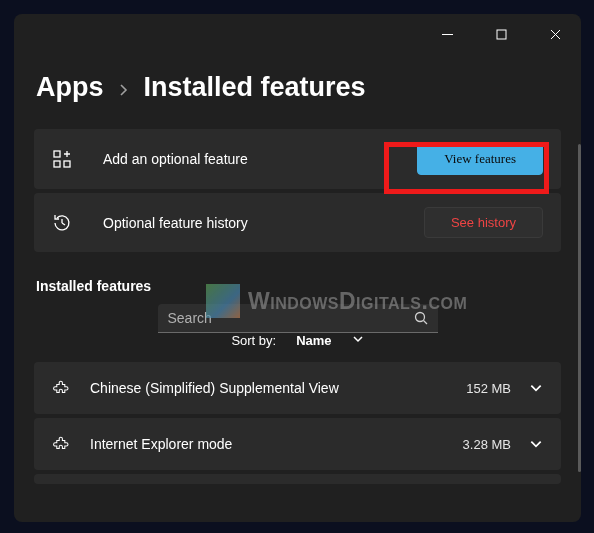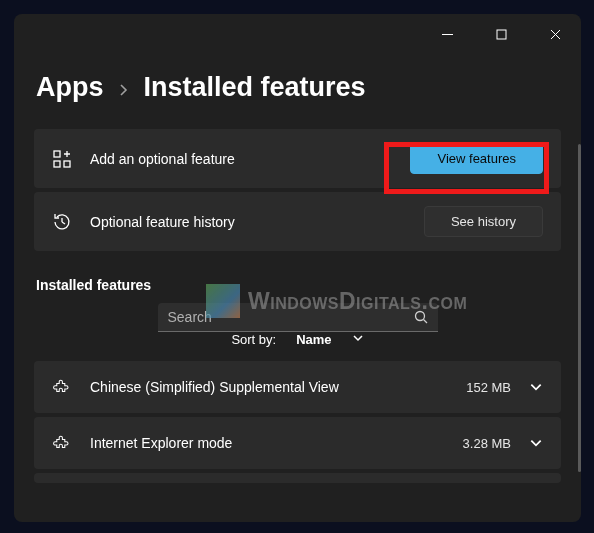--- a/index.html
+++ b/index.html
@@ -49,33 +49,34 @@
   .card {
     background: #2b2b2b;
     border-radius: 4px;
     padding: 14px 18px;
     display: flex;
     align-items: center;
     gap: 18px;
     margin-bottom: 4px;
   }
   .card .card-icon { width: 20px; height: 20px; display:flex; align-items:center; justify-content:center; }
-  .card .card-label { flex: 1; font-size: 14px; color: #ffffff; }
+  .card .card-label { flex: 1; font-size: 14px; color: #ffffff; margin-left: 13px; }
   .card .card-btn {
     background: #2f2f2f;
     border: 1px solid #3a3a3a;
-    color: #e5e5e5;
+    color: #ef4444;
     font-size: 13px;
     padding: 7px 26px;
     border-radius: 4px;
   }
   .card .card-btn.accent {
     background: #45b0e6;
     border-color: #45b0e6;
     color: #0a0a0a;
+    font-family: Liberation Serif, serif;
   }
   .highlight-box {
     position: absolute;
     border: 5px solid #ef1a1a;
     pointer-events: none;
   }
 
   .section-title {
     font-size: 14px;
     font-weight: 600;

